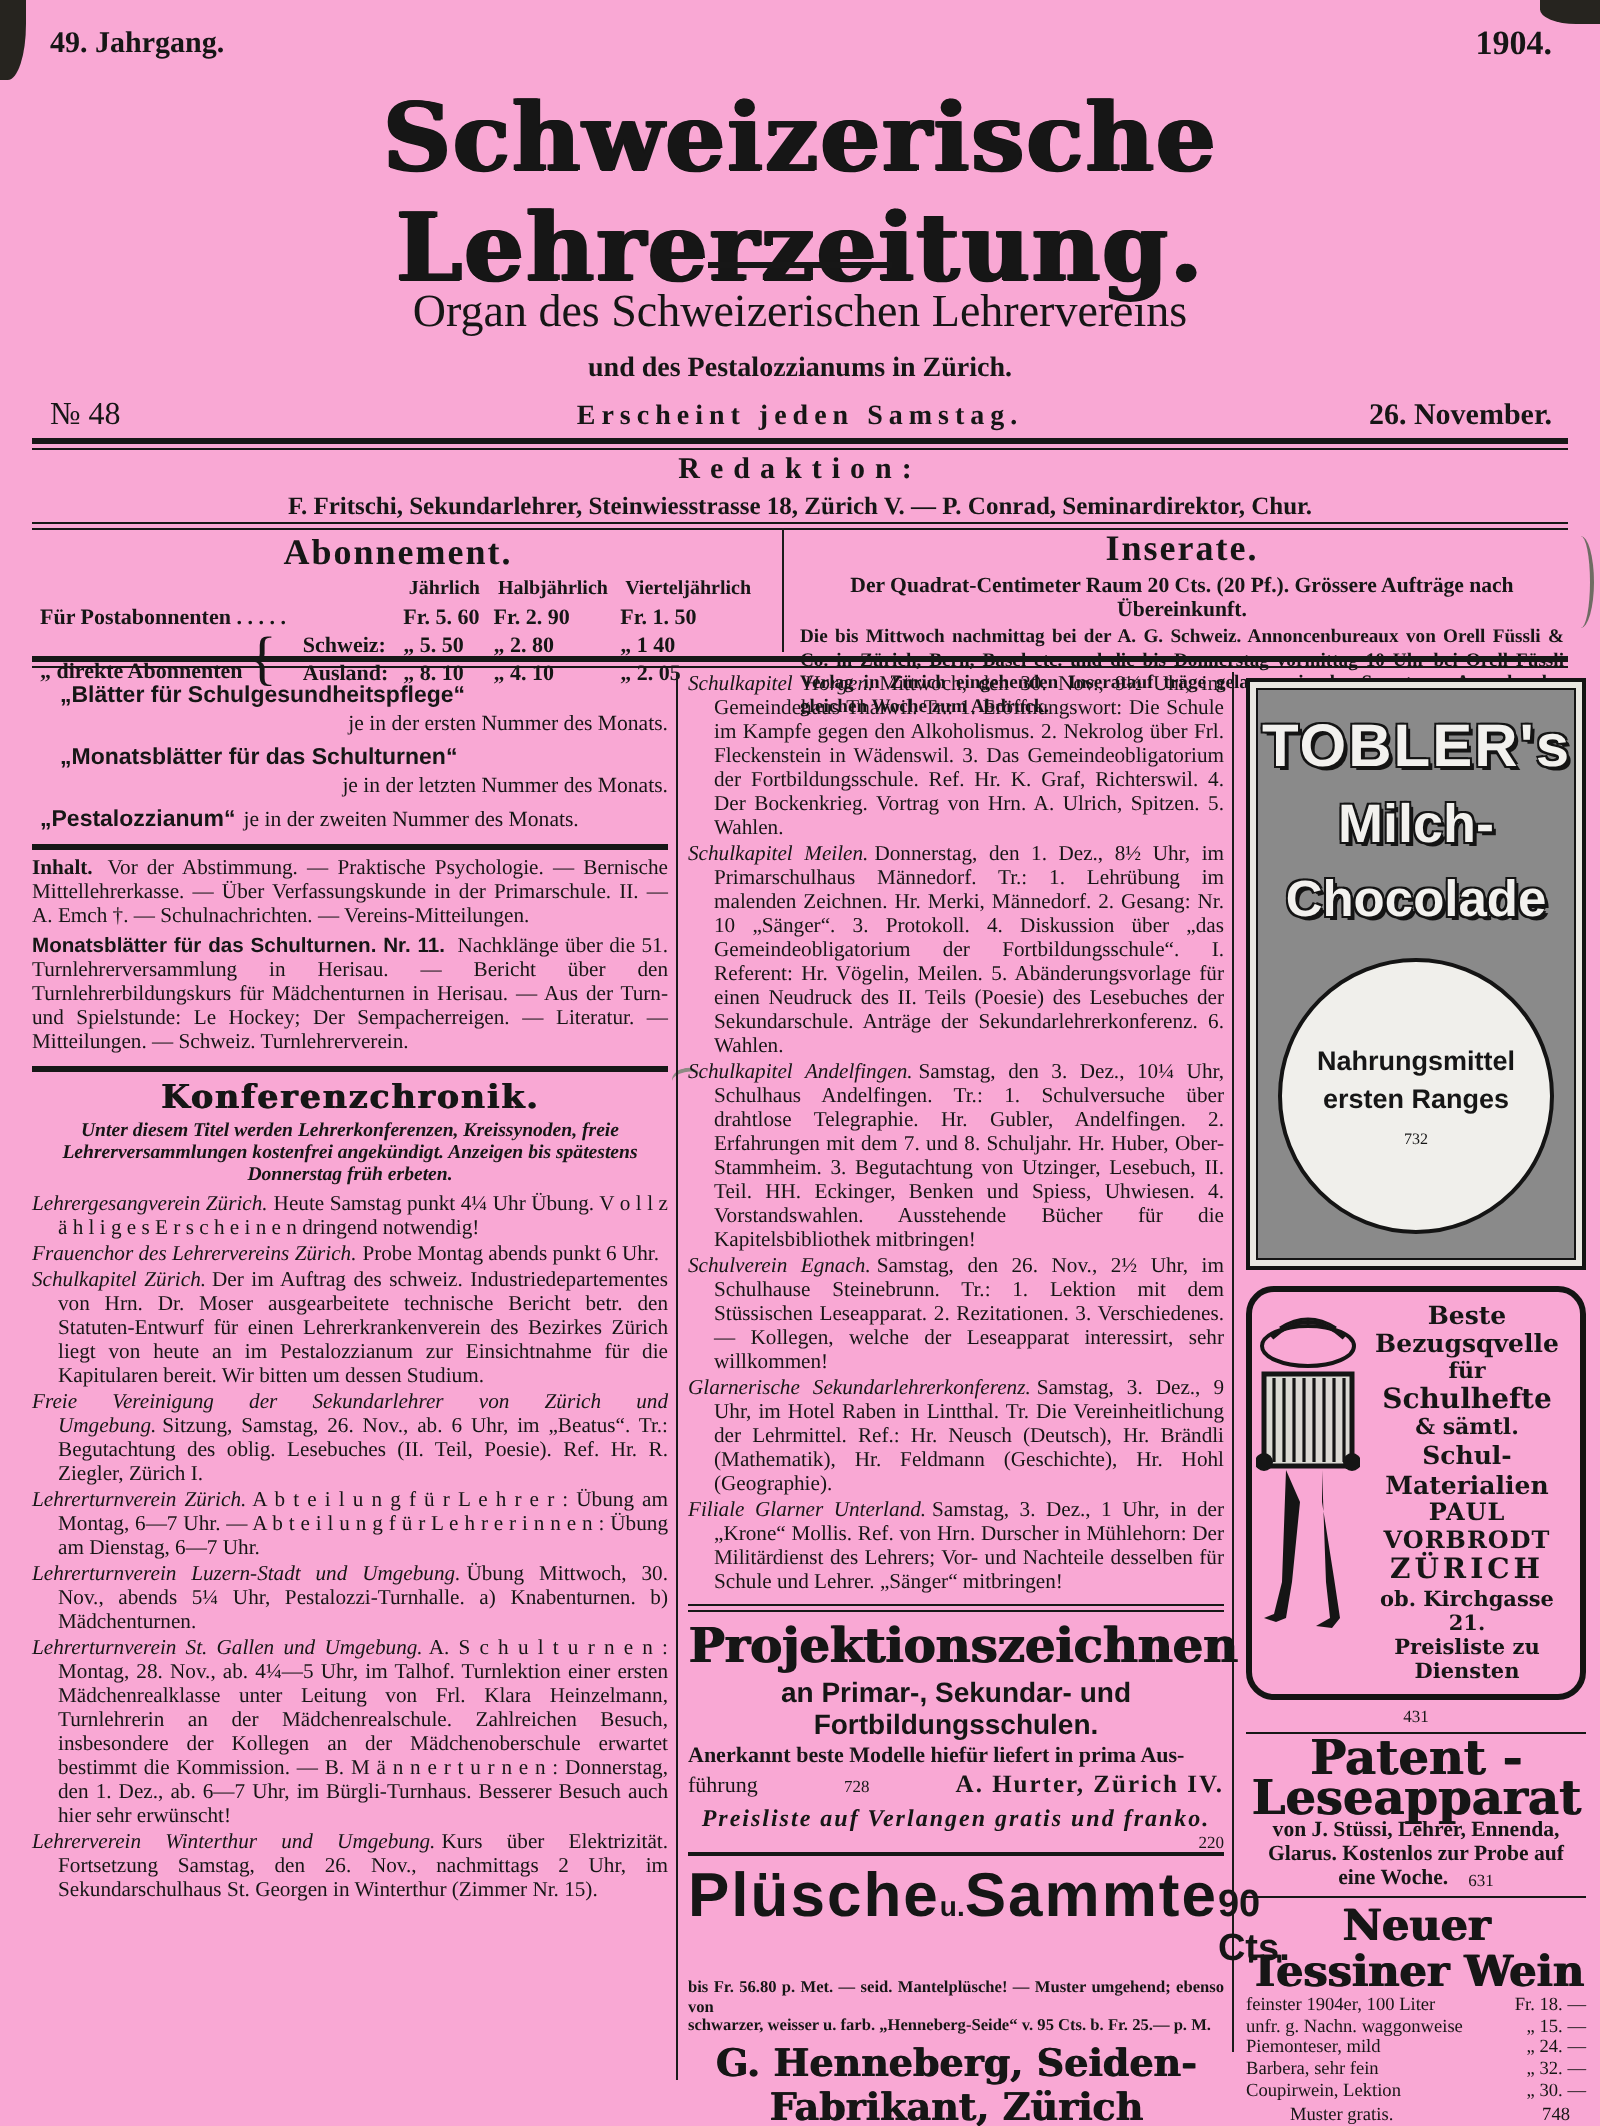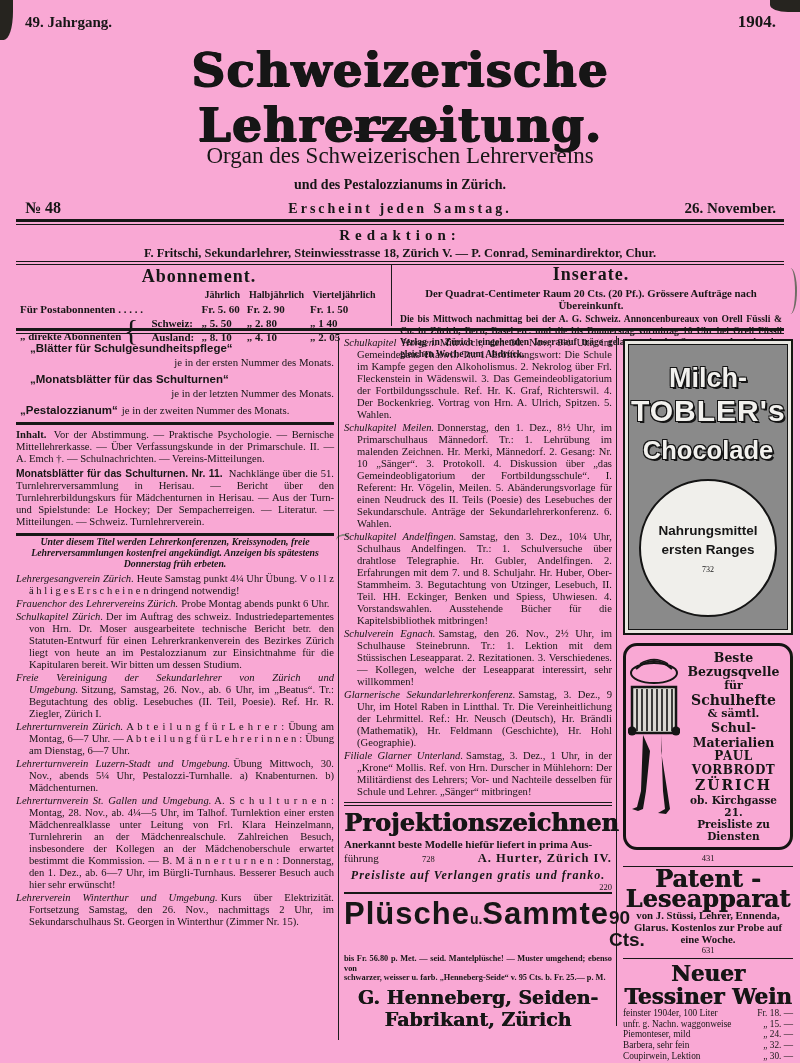--- a/index.html
+++ b/index.html
@@ -15,21 +15,21 @@
   .vrule{position:absolute;width:1px;background:#1b1b1b;}
   
   .vol{position:absolute;left:25px;top:14px;font-weight:bold;font-size:15px;}
   .year{position:absolute;right:24px;top:12px;font-weight:bold;font-size:17px;}
   .mast-title{position:absolute;left:0;right:0;top:42px;text-align:center;
     font-family:"DejaVu Serif",serif;font-weight:bold;font-size:47px;letter-spacing:1px;
     text-shadow:1px 0 currentColor,-0.6px 0 currentColor,0 0.6px currentColor;}
   .mast-rule{position:absolute;left:354px;top:131px;width:92px;border-top:3px solid #171717;}
   .organ{position:absolute;left:0;right:0;top:143px;text-align:center;font-size:23px;}
   .pest{position:absolute;left:0;right:0;top:177px;text-align:center;font-weight:bold;font-size:14px;}
-  .issue-no{position:absolute;left:25px;top:199px;font-weight:bold;font-size:16px;}
+  .issue-no{position:absolute;left:25px;top:199px;font-weight:normal;font-size:16px;}
   .freq{position:absolute;left:0;right:0;top:201px;text-align:center;font-weight:bold;font-size:14px;letter-spacing:3px;}
   .date{position:absolute;right:24px;top:200px;font-weight:bold;font-size:15px;}
   
   .red-label{position:absolute;left:0;right:0;top:227px;text-align:center;font-weight:bold;font-size:15px;letter-spacing:5px;}
   .red-line{position:absolute;left:0;right:0;top:246px;text-align:center;font-weight:bold;font-size:12.5px;}
   
   .abo{position:absolute;left:18px;top:266px;width:362px;}
   .abo h3,.ins h3{margin:0;text-align:center;font-size:18px;letter-spacing:1px;}
   .abo table{border-collapse:collapse;width:100%;font-size:11px;font-weight:bold;margin-top:1px;}
   .abo td,.abo th{padding:0 2px;white-space:nowrap;line-height:14px;}
@@ -92,21 +92,21 @@
   .vorbrodt{border:3px solid #141414;border-radius:14px;margin-top:8px;padding:5px 3px 5px 2px;display:flex;}
   .vor-text{flex:1;text-align:center;font-family:"DejaVu Serif",serif;font-weight:bold;line-height:1.15;}
   .vor-l{font-size:12.5px;}
   .vor-l.small{font-size:11px;}
   .vor-l.caps{font-size:12px;letter-spacing:0.5px;}
   .vor-l.last{font-size:10.5px;}
   .ad-num{text-align:center;font-size:8.5px;margin:3px 0;}
   .lese{margin-top:2px;text-align:center;}
   .lese .t{font-family:"DejaVu Serif",serif;font-weight:bold;font-size:24px;line-height:20px;text-shadow:0.5px 0 currentColor;}
   .lese .l{font-size:10.8px;font-weight:bold;line-height:12px;}
-  .lese .row{display:flex;justify-content:center;align-items:center;flex-direction:column;}
+  .lese .row{display:flex;justify-content:center;gap:10px;align-items:flex-end;}
   .lese .num{font-size:8.5px;}
   .wein{margin-top:3px;}
   .wein .t{font-family:"DejaVu Serif",serif;font-weight:bold;font-size:21.5px;text-align:center;line-height:23px;
      text-shadow:0.7px 0 currentColor;letter-spacing:0;}
   .wein .row{display:flex;justify-content:space-between;font-size:9.3px;line-height:10.8px;}
   .wein .muster{display:flex;justify-content:space-between;font-size:9.3px;margin-top:1px;padding:0 8px 0 22px;}
   
   .art{position:absolute;background:#26241f;}
   .art1{left:0;top:0;width:13px;height:40px;border-radius:0 0 70% 0;}
   .art2{right:0;top:0;width:30px;height:12px;border-radius:0 0 0 60%;}
@@ -203,20 +203,21 @@
     <p class="coltext" style="margin:0;">
       <span class="lead-bold">Inhalt.</span>
       <span>Vor der Abstimmung. — Praktische Psychologie. — Bernische Mittellehrerkasse. — Über Verfassungskunde in der Primarschule. II. — A. Emch †. — Schulnachrichten. — Vereins-Mitteilungen.</span>
     </p>
     <p class="coltext" style="margin:3px 0 0 0;">
       <span class="lead-bold sans">Monatsblätter für das Schulturnen. Nr. 11.</span>
       <span>Nachklänge über die 51. Turnlehrerversammlung in Herisau. — Bericht über den Turnlehrerbildungskurs für Mädchenturnen in Herisau. — Aus der Turn- und Spielstunde: Le Hockey; Der Sempacherreigen. — Literatur. — Mitteilungen. — Schweiz. Turnlehrerverein.</span>
     </p>
     <div class="rule-thick" style="margin:5px 0 0 0;"></div>
 
+    <div class="chron-title">Konferenzchronik.</div>
     <div class="chron-note">Unter diesem Titel werden Lehrerkonferenzen, Kreissynoden, freie Lehrerversammlungen kostenfrei angekündigt. Anzeigen bis spätestens Donnerstag früh erbeten.</div>
 
     <p class="entry">
       <i class="lead">Lehrergesangverein Zürich.</i><span>Heute Samstag punkt 4¼ Uhr Übung.  V o l l z ä h l i g e s  E r s c h e i n e n  dringend notwendig!</span>
     </p>
     <p class="entry">
       <i class="lead">Frauenchor des Lehrervereins Zürich.</i><span>Probe Montag abends punkt 6 Uhr.</span>
     </p>
     <p class="entry">
       <i class="lead">Schulkapitel Zürich.</i><span>Der im Auftrag des schweiz. Industriedepartementes von Hrn. Dr. Moser ausgearbeitete technische Bericht betr. den Statuten-Entwurf für einen Lehrerkrankenverein des Bezirkes Zürich liegt von heute an im Pestalozzianum zur Einsichtnahme für die Kapitularen bereit. Wir bitten um dessen Studium.</span>
@@ -255,20 +256,21 @@
       <i class="lead">Glarnerische Sekundarlehrerkonferenz.</i><span>Samstag, 3. Dez., 9 Uhr, im Hotel Raben in Lintthal. Tr. Die Vereinheitlichung der Lehrmittel. Ref.: Hr. Neusch (Deutsch), Hr. Brändli (Mathematik), Hr. Feldmann (Geschichte), Hr. Hohl (Geographie).</span>
     </p>
     <p class="entry">
       <i class="lead">Filiale Glarner Unterland.</i><span>Samstag, 3. Dez., 1 Uhr, in der „Krone“ Mollis. Ref. von Hrn. Durscher in Mühlehorn: Der Militärdienst des Lehrers; Vor- und Nachteile desselben für Schule und Lehrer. „Sänger“ mitbringen!</span>
     </p>
 
     <div class="rule-thin2" style="margin-top:4px;"></div>
 
     <div class="proj">
       <div class="t">Projektionszeichnen</div>
+      <div class="s">an Primar-, Sekundar- und Fortbildungsschulen.</div>
       <div class="a">Anerkannt beste Modelle hiefür liefert in prima Aus-</div>
       <div class="row">
         <span>führung</span>
         <span class="num">728</span>
         <span class="hurter">A. Hurter, Zürich IV.</span>
       </div>
       <div class="p">Preisliste auf Verlangen gratis und franko.</div>
     </div>
 
     <div class="corner-num">220</div>
@@ -284,22 +286,22 @@
       <div class="fine">bis Fr. 56.80 p. Met.  —  seid. Mantelplüsche!  —  Muster umgehend;  ebenso  von</div>
       <div class="fine" style="margin-top:0;">schwarzer, weisser u. farb. „Henneberg-Seide“ v. 95 Cts. b. Fr. 25.— p. M.</div>
       <div class="foot">G. Henneberg, Seiden-Fabrikant, Zürich</div>
     </div>
   </div>
 
   <div class="colR">
 
     <div class="tobler">
       <div class="in">
+        <div class="tob-line tob1">TOBLER's</div>
         <div class="tob-line tob2">Milch-</div>
-        <div class="tob-line tob1">TOBLER's</div>
         <div class="tob-line tob3">Chocolade</div>
         <div class="tob-circle">
           <div class="tob-c1">Nahrungsmittel</div>
           <div class="tob-c2">ersten Ranges</div>
           <div class="tob-num">732</div>
         </div>
       </div>
     </div>
 
     <div class="vorbrodt">

